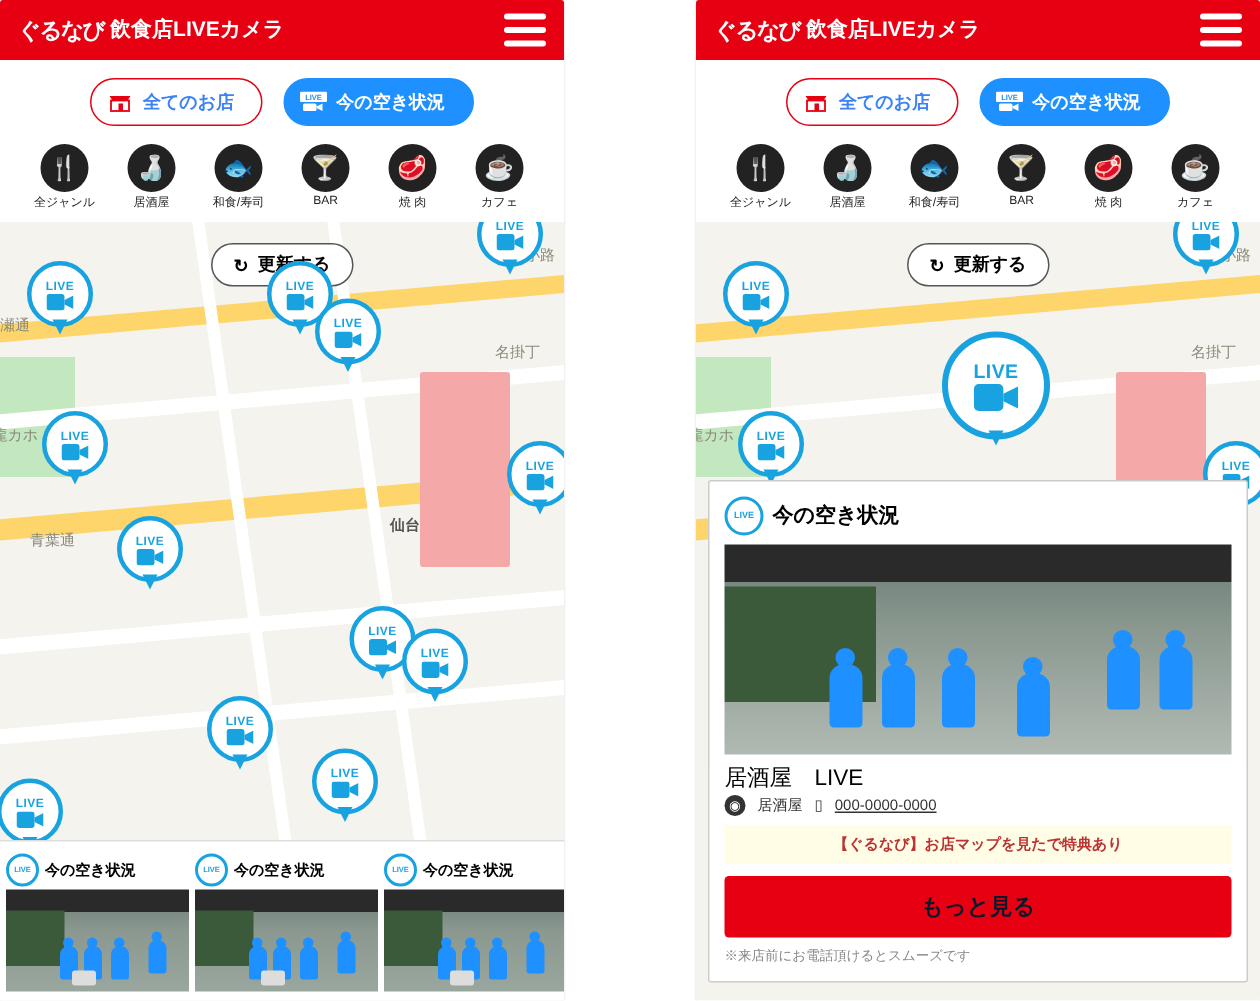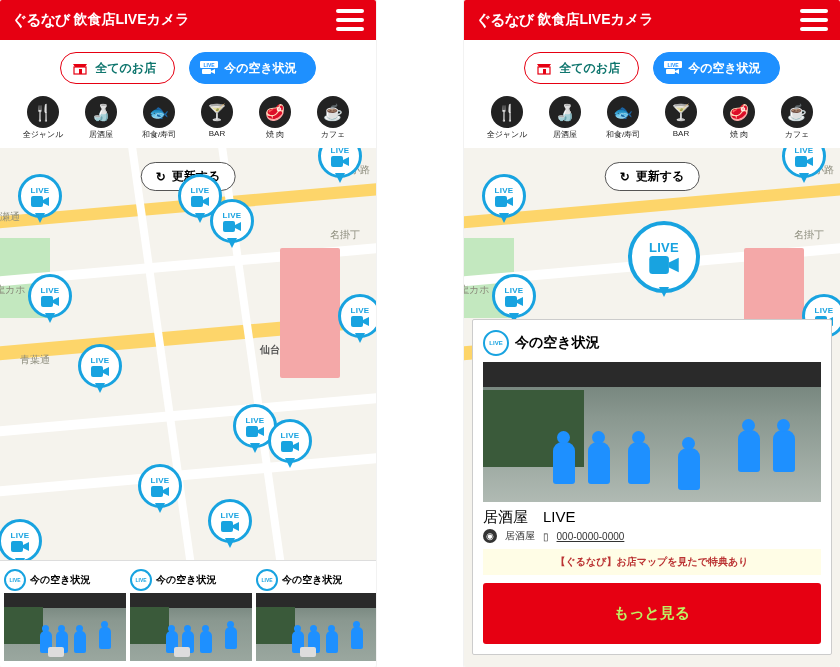--- a/index.html
+++ b/index.html
@@ -5,21 +5,21 @@
 *{margin:0;padding:0;box-sizing:border-box;font-family:-apple-system,BlinkMacSystemFont,"Hiragino Sans","Yu Gothic",sans-serif}
 body{background:#fff;display:flex;gap:88px;padding:0}
 .phone{width:394px;height:667px;position:relative;overflow:hidden;border-radius:2px;box-shadow:0 0 0 1px rgba(0,0,0,.05)}
 .header{background:#e60012;height:40px;display:flex;align-items:center;padding:0 12px;justify-content:space-between}
 .logo{color:#fff;font-weight:700;font-size:14px;display:flex;align-items:center;gap:4px}
 .logo-mark{font-size:15px;letter-spacing:-1px}
 .hamburger{width:28px;height:22px;display:flex;flex-direction:column;justify-content:space-between;cursor:pointer}
 .hamburger span{display:block;height:4px;background:#fff;border-radius:2px}
 .pills{display:flex;gap:14px;justify-content:center;padding:12px 0}
 .pill{border-radius:18px;height:32px;padding:0 18px 0 10px;display:flex;align-items:center;gap:6px;font-size:12px;font-weight:600;cursor:pointer}
-.pill.outline{background:#fff;border:1.5px solid #e60012;color:#0f766e}
+.pill.outline{background:#fff;border:1.5px solid #e60012;color:#3b82f6}
 .pill.fill{background:#1e90ff;color:#fff;border:1.5px solid #1e90ff}
 .pill .picon{width:18px;height:18px;display:flex;align-items:center;justify-content:center}
 .categories{display:flex;justify-content:center;gap:18px;padding:0 0 8px}
 .cat{width:40px;display:flex;flex-direction:column;align-items:center;gap:1px;cursor:pointer}
 .cat-circle{width:32px;height:32px;border-radius:50%;background:#222;display:flex;align-items:center;justify-content:center;color:#fff}
 .cat-label{font-size:8px;color:#222;font-weight:400;white-space:nowrap}
 .map{position:relative;flex:1;background:#f5f3ed;overflow:hidden}
 .map-bg{position:absolute;inset:0}
 .road-main{position:absolute;background:#fff;transform-origin:left center}
 .road-yellow{position:absolute;background:#fdd56a;transform-origin:left center}
@@ -52,21 +52,21 @@
 .hero{width:100%;height:140px;background:linear-gradient(180deg,#6a7a72 0%,#8a9890 40%,#b0baB3 100%);position:relative;overflow:hidden}
 .hero .wall{position:absolute;left:0;top:20%;width:30%;height:55%;background:#3a5a3a}
 .hero .ceil{position:absolute;top:0;left:0;right:0;height:18%;background:#2a2a2a}
 .hero .person{position:absolute;width:22px;height:42px;background:#1e90ff;border-radius:9px 9px 3px 3px}
 .hero .person::before{content:"";position:absolute;top:-11px;left:4px;width:13px;height:13px;background:#1e90ff;border-radius:50%}
 .shop-name{font-size:15px;font-weight:400;margin:6px 0 2px}
 .meta{display:flex;align-items:center;gap:8px;font-size:10px;color:#333;margin-bottom:6px}
 .meta .dot{width:14px;height:14px;border-radius:50%;background:#333;display:inline-flex;align-items:center;justify-content:center;color:#fff;font-size:9px}
 .meta .phone-num{text-decoration:underline}
 .promo{background:#fffde6;color:#bb3333;font-size:10px;text-align:center;padding:6px;margin-bottom:8px;font-weight:600}
-.cta{background:#e60012;color:#bef264;text-align:center;padding:21px;font-size:15px;font-weight:700;border-radius:3px;cursor:pointer}
+.cta{background:#e60012;color:#0f172a;text-align:center;padding:11px;font-size:15px;font-weight:700;border-radius:3px;cursor:pointer}
 .note{font-size:9px;color:#888;margin-top:6px}
 .phone-wrap{display:flex;flex-direction:column;height:667px}
 .content{display:flex;flex-direction:column;flex:1;position:relative}
 </style>
 </head>
 <body>
 
 <div class="phone">
 <div class="phone-wrap">
   <div class="header">
@@ -509,17 +509,18 @@
         </div>
         <div class="shop-name">居酒屋　LIVE</div>
         <div class="meta">
           <span class="dot">◉</span>
           <span>居酒屋</span>
           <span>▯</span>
           <span class="phone-num">000-0000-0000</span>
         </div>
         <div class="promo">【ぐるなび】お店マップを見たで特典あり</div>
         <div class="cta">もっと見る</div>
+        <div class="note">※来店前にお電話頂けるとスムーズです</div>
       </div>
     </div>
   </div>
 </div>
 </div>
 
 </body></html>

